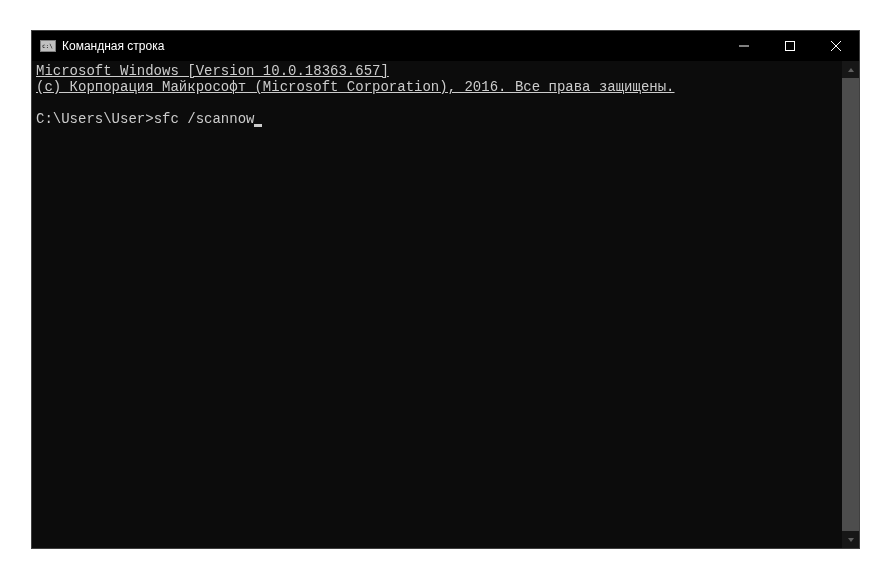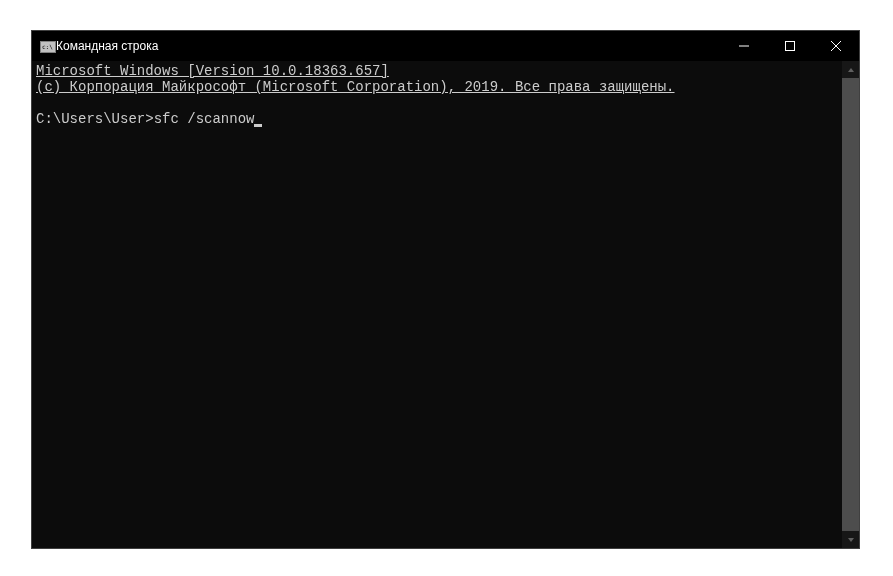--- a/index.html
+++ b/index.html
@@ -29,21 +29,22 @@
       height: 30px;
       background: #000000;
       display: flex;
       align-items: center;
       justify-content: space-between;
       padding-left: 8px;
       user-select: none;
     }
     .titlebar-left {
       display: flex;
-      align-items: flex-end;
+      align-items: center;
+      gap: 6px;
     }
     .app-icon {
       width: 16px;
       height: 12px;
       background: #c0c0c0;
       border: 1px solid #808080;
       position: relative;
       display: flex;
       align-items: center;
       justify-content: flex-start;
@@ -174,21 +175,21 @@
       <div class="control-btn close">
         <svg viewBox="0 0 10 10">
           <line x1="0" y1="0" x2="10" y2="10"></line>
           <line x1="10" y1="0" x2="0" y2="10"></line>
         </svg>
       </div>
     </div>
   </div>
   <div class="terminal-body">
     <div class="terminal-content"><span class="terminal-line">Microsoft Windows [Version 10.0.18363.657]</span>
-<span class="terminal-line">(c) Корпорация Майкрософт (Microsoft Corporation), 2019. Все права защищены.</span>
+<span class="terminal-line">(c) Корпорация Майкрософт (Microsoft Corporation), 2016. Все права защищены.</span>
 <span class="terminal-line"></span>
 <span class="prompt-line">C:\Users\User&gt;</span><span class="prompt-line">sfc /scannow</span><span class="cursor"></span></div>
     <div class="scrollbar">
       <div class="scroll-btn">
         <svg viewBox="0 0 8 8">
           <path d="M4 2 L7 6 L1 6 Z"></path>
         </svg>
       </div>
       <div class="scroll-track">
         <div class="scroll-thumb"></div>

